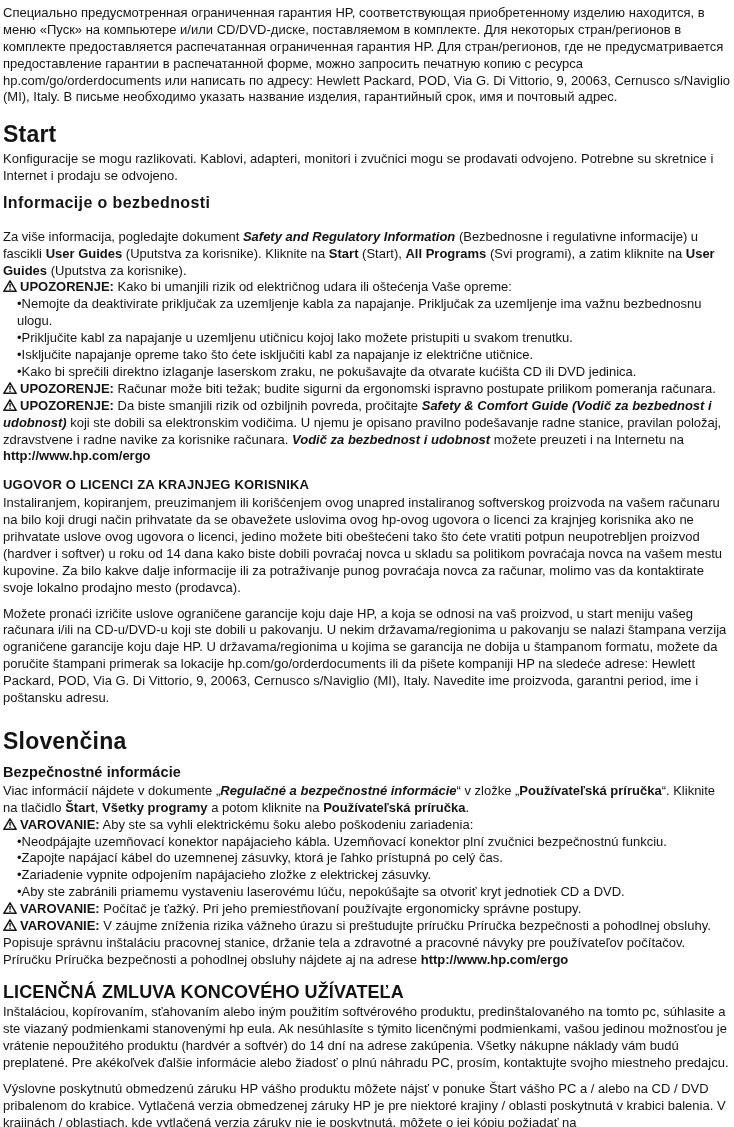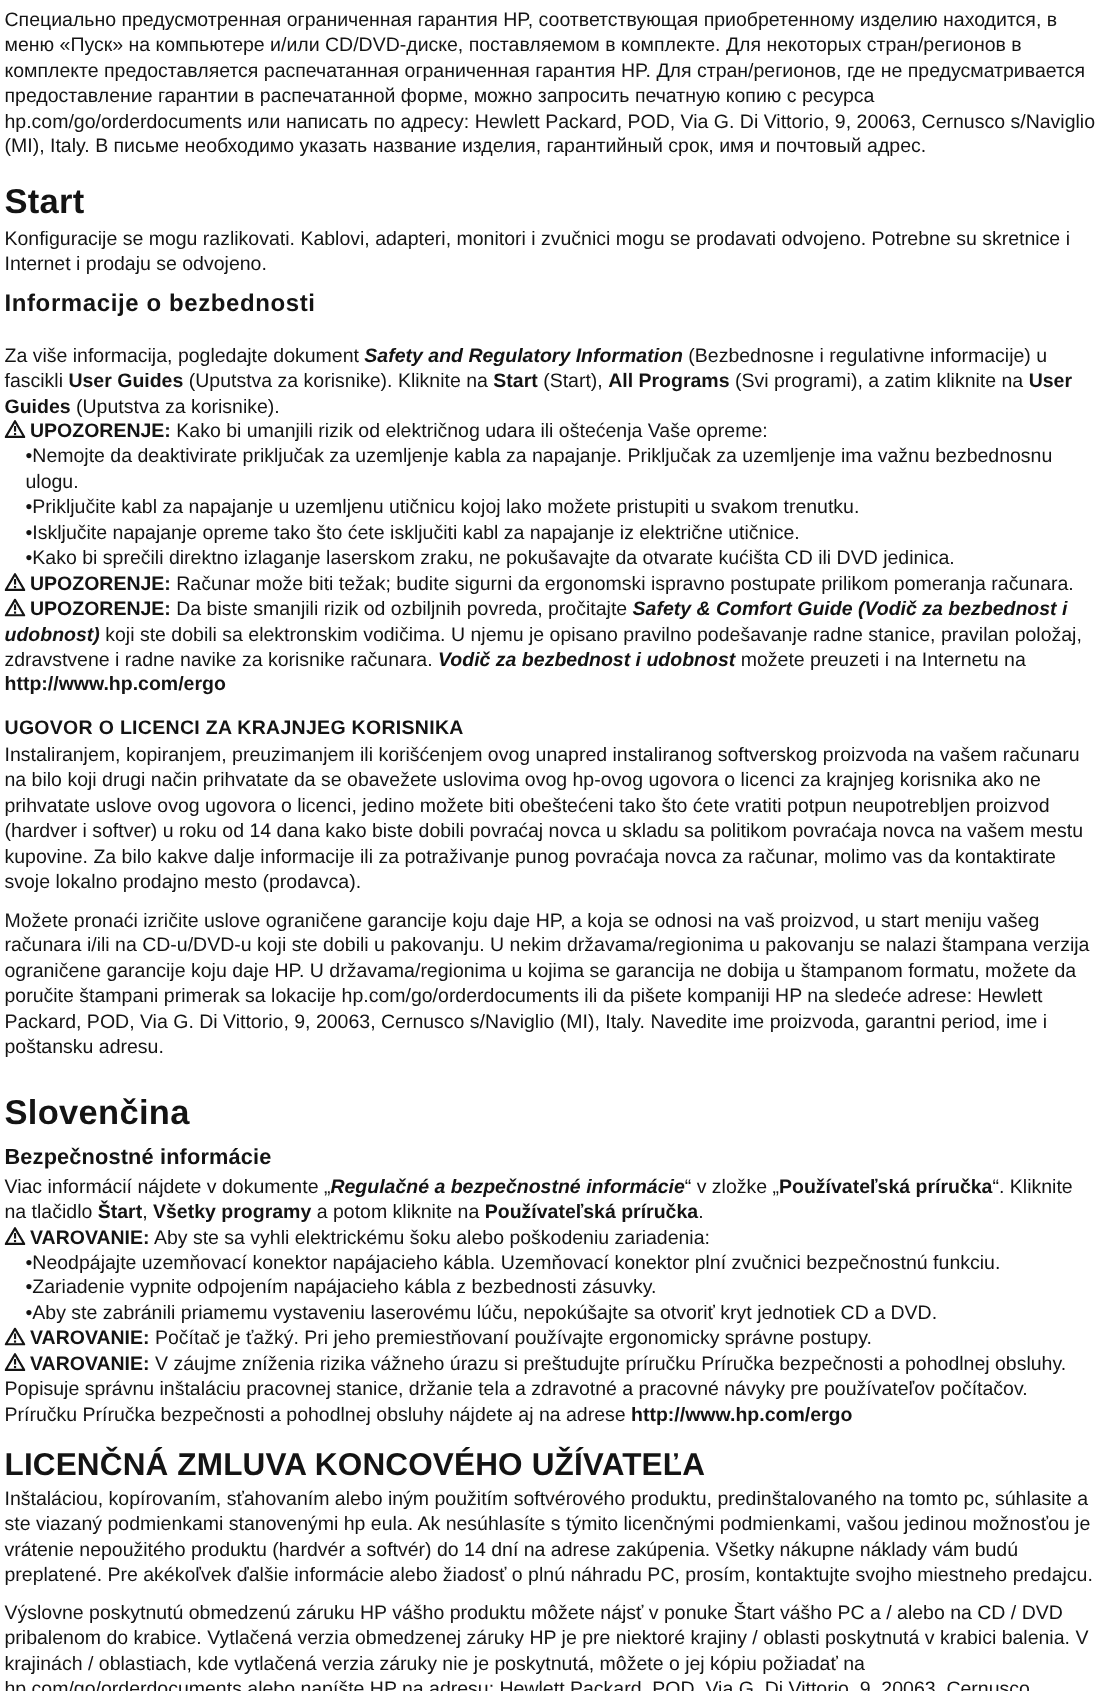--- a/index.html
+++ b/index.html
@@ -18,21 +18,21 @@
     font-size: 23px;
     font-weight: 700;
     margin: 16px 0 3px 0;
     line-height: 1.1;
     letter-spacing: 0.2px;
   }
   h2 { font-weight: 700; line-height: 1.15; }
   .h-safety-srb { font-size: 16px; margin: 10px 0 16px 0; letter-spacing: 0.4px; }
   .h-safety-svk { font-size: 14.5px; margin: 10px 0 2px 0; letter-spacing: 0.1px; }
   .h-eula-srb { font-size: 13px; margin: 13px 0 2px 0; letter-spacing: 0.2px; }
-  .h-eula-svk { font-size: 21px; margin: 13px 0 2px 0; letter-spacing: 0.1px; }
+  .h-eula-svk { font-size: 18px; margin: 13px 0 2px 0; letter-spacing: 0.1px; }
   .warning { margin: 0; }
   .w-icon {
     display: inline-block;
     width: 14px; height: 12px;
     vertical-align: -1px;
     margin-right: 3px;
   }
   .w-icon svg { display: block; }
   .w-label { font-weight: 700; }
   ul.bullets {
@@ -110,21 +110,22 @@
     <div class="warning">
       <span class="w-icon">
         <svg width="14" height="12" viewBox="0 0 24 21">
           <path d="M12 1.5 L22.8 19.8 H1.2 Z" fill="none" stroke="#141414" stroke-width="2.6" stroke-linejoin="round"></path>
           <rect x="10.8" y="7" width="2.5" height="6.5" fill="#141414"></rect>
           <rect x="10.8" y="15.2" width="2.5" height="2.5" fill="#141414"></rect>
         </svg>
       </span><span class="w-label">VAROVANIE:</span><span><span> Aby ste sa vyhli elektrickému šoku alebo poškodeniu zariadenia:</span></span>
       <ul class="bullets">
         <li>Neodpájajte uzemňovací konektor napájacieho kábla. Uzemňovací konektor plní zvučnici bezpečnostnú funkciu.</li>
-        <li>Zariadenie vypnite odpojením napájacieho kábla z bezbednosti zásuvky.</li>
+        <li>Zapojte napájací kábel do uzemnenej zásuvky, ktorá je ľahko prístupná po celý čas.</li>
+        <li>Zariadenie vypnite odpojením napájacieho zložke z elektrickej zásuvky.</li>
         <li>Aby ste zabránili priamemu vystaveniu laserovému lúču, nepokúšajte sa otvoriť kryt jednotiek CD a DVD.</li>
       </ul>
     </div>
 
     <div class="warning">
       <span class="w-icon">
         <svg width="14" height="12" viewBox="0 0 24 21">
           <path d="M12 1.5 L22.8 19.8 H1.2 Z" fill="none" stroke="#141414" stroke-width="2.6" stroke-linejoin="round"></path>
           <rect x="10.8" y="7" width="2.5" height="6.5" fill="#141414"></rect>
           <rect x="10.8" y="15.2" width="2.5" height="2.5" fill="#141414"></rect>

